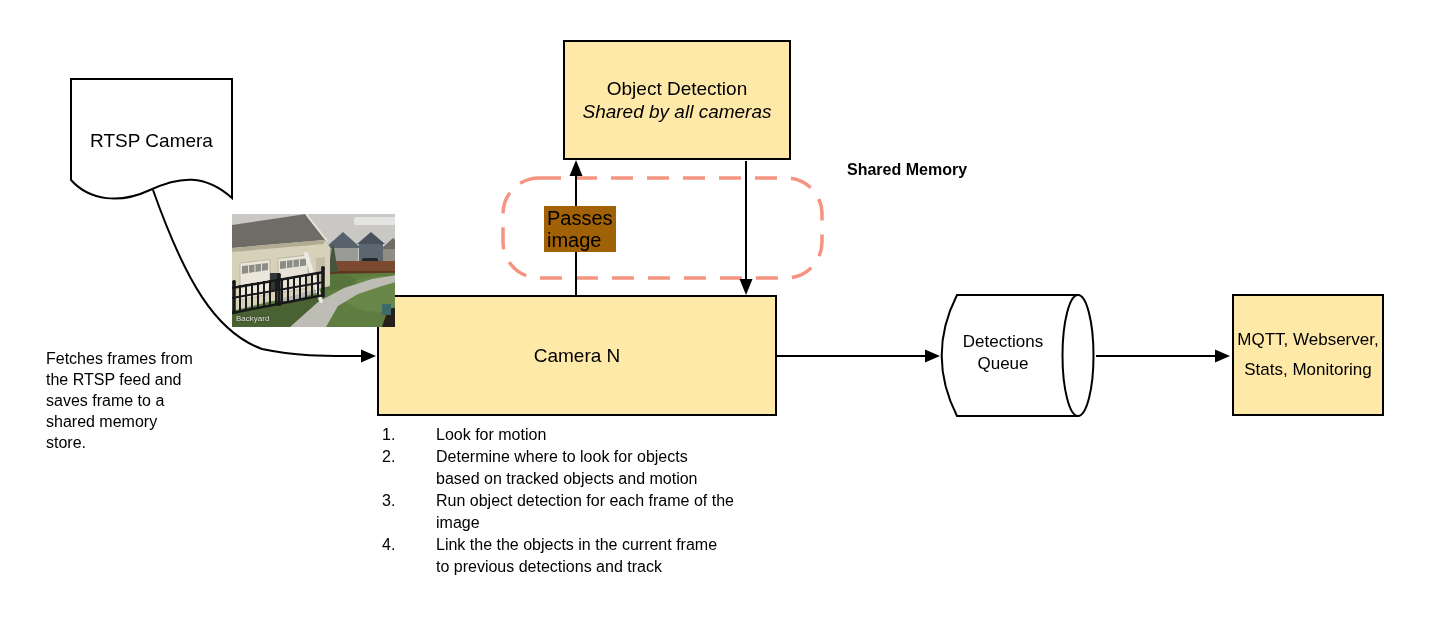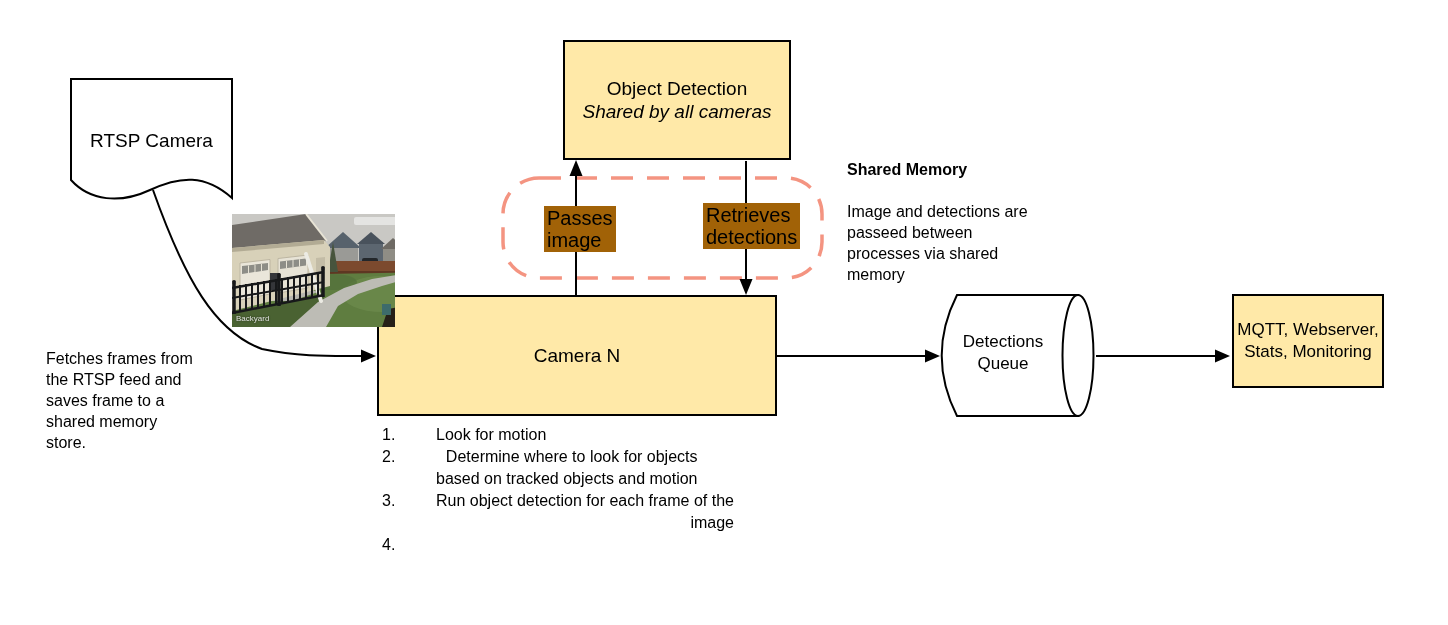--- a/index.html
+++ b/index.html
@@ -18,42 +18,42 @@
   .arrow-head{fill:var(--arrow);stroke:none;}
   .sm-rect{fill:none;stroke:var(--sm-outline);stroke-width:3.5;}
 
   .node{position:absolute;box-sizing:border-box;background:var(--node-fill);
         border:2px solid var(--node-border);display:flex;flex-direction:column;
         align-items:center;justify-content:center;text-align:center;z-index:2;}
   .node .line1{font-size:19px;line-height:23px;}
   .node .line2{font-size:19px;line-height:23px;font-style:italic;}
   .node-obj{left:563px;top:40px;width:228px;height:120px;}
   .node-cam{left:377px;top:295px;width:400px;height:121px;}
-  .node-mqtt{left:1232px;top:294px;width:152px;height:94px;font-size:17px;line-height:22px;white-space:pre-line;}
+  .node-mqtt{left:1232px;top:294px;width:152px;height:122px;font-size:17px;line-height:30px;white-space:pre-line;}
 
   .rtsp-label{position:absolute;left:71px;top:116px;width:161px;text-align:center;
               font-size:19px;line-height:22px;z-index:2;margin-top:14px;}
   .queue-label{position:absolute;left:942px;top:331px;width:122px;text-align:center;
                font-size:17px;line-height:22px;white-space:pre-line;z-index:2;}
 
   .note{position:absolute;font-size:16px;line-height:21px;white-space:pre-line;z-index:2;}
   .note-fetch{left:46px;top:348px;}
   .note-handoff{left:942px;top:437px;}
   .note-sharedmem{left:847px;top:138px;}
   .note-sharedmem .sm-title{font-weight:bold;}
 
   .edge-label{position:absolute;font-size:20px;line-height:22px;white-space:pre-line;
               background:#a16207;padding:1px 3px;z-index:4;}
   .lbl-passes{left:544px;top:206px;}
   .lbl-retrieves{left:703px;top:203px;}
 
   .steps{position:absolute;left:382px;top:424px;font-size:16px;line-height:22px;z-index:2;}
   .step{display:flex;}
   .step .num{width:54px;flex:0 0 54px;}
-  .step .txt{white-space:pre-line;text-align:right;}
+  .step .txt{white-space:pre-line;}
 
   .photo{position:absolute;left:232px;top:214px;width:163px;height:113px;z-index:3;overflow:hidden;}
   .photo svg{display:block;}
   .photo-label{position:absolute;left:4px;bottom:4px;font-size:8px;color:rgba(255,255,255,.85);
                text-shadow:0 0 2px rgba(0,0,0,.6);z-index:4;}
 </style>
 </head>
 <body>
 
 <div class="canvas">
@@ -176,29 +176,23 @@
     <div class="photo-label">Backyard</div>
   </div>
 
   <div class="node node-obj">
     <div class="line1">Object Detection</div>
     <div class="line2">Shared by all cameras</div>
   </div>
 
   <div class="edge-label lbl-passes">Passes
 image</div>
-  <div class="edge-label lbl-retrieves">Retrieves
-detections</div>
 
   <div class="note note-sharedmem">
     <div class="sm-title">Shared Memory</div>
-    <div class="sm-body">Image and detections are
-passeed between
-processes via shared
-memory</div>
   </div>
 
   <div class="node node-cam">
     <div class="line1">Camera N</div>
   </div>
 
   <div class="steps">
     <div class="step">
       <span class="num">1.</span>
       <span class="txt">Look for motion</span>
@@ -208,20 +202,22 @@
       <span class="txt">Determine where to look for objects
 based on tracked objects and motion</span>
     </div>
     <div class="step">
       <span class="num">3.</span>
       <span class="txt">Run object detection for each frame of the
 image</span>
     </div>
     <div class="step">
       <span class="num">4.</span>
+      <span class="txt">Link the the objects in the current frame
+to previous detections and track</span>
     </div>
   </div>
 
   <div class="queue-label">Detections
 Queue</div>
 
 
   <div class="node node-mqtt">MQTT, Webserver,
 Stats, Monitoring</div>
 

